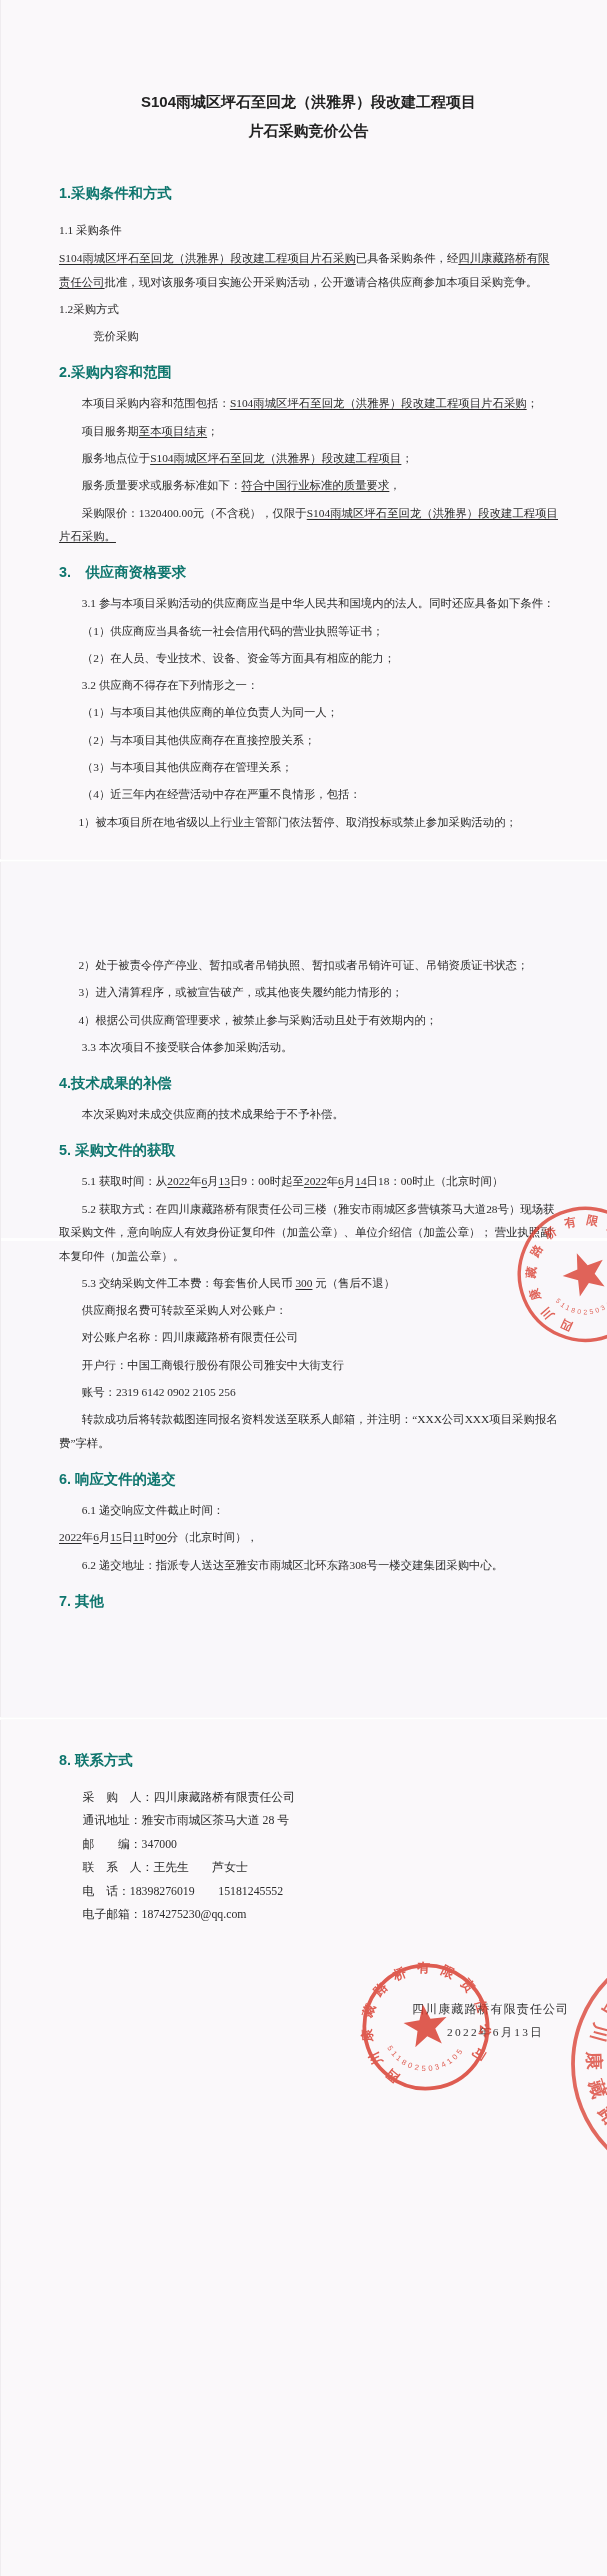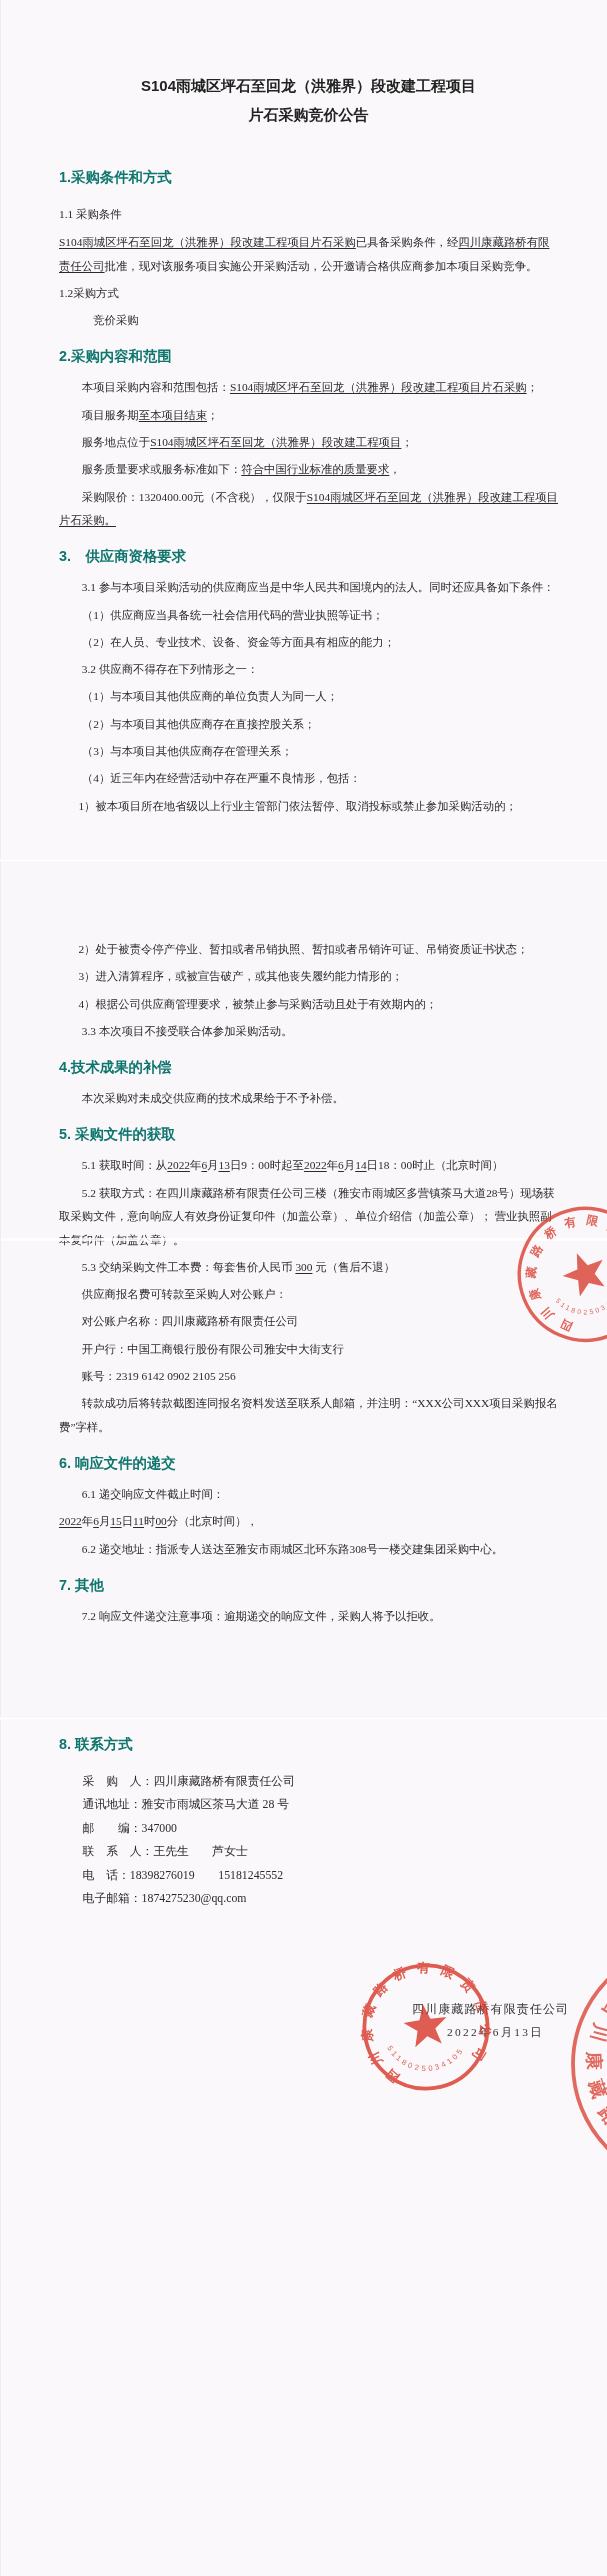--- a/index.html
+++ b/index.html
@@ -1,19 +1,19 @@
 <!DOCTYPE html>
 <html style="font-size:12px"><head>
 <meta charset="utf-8">
 <style>
   html,body{margin:0;padding:0;background:#ffffff;}
   body{width:607px;}
   .doc{width:607px;font-family:"Liberation Serif","DejaVu Serif",serif;color:#2b2b2b;}
   .page{position:relative;width:607px;background:#faf8fa;overflow:hidden;box-sizing:border-box;
-        padding:0 49px 0 58px;box-shadow:0 0 1.5px rgba(0,0,0,0.08);border-left:1.5px solid #efecef;}
+        padding:16px 49px 0 58px;box-shadow:0 0 1.5px rgba(0,0,0,0.08);border-left:1.5px solid #efecef;}
   .page1{height:859px;}
   .page2{height:855px;margin-top:3px;background:#f9f7fa;}
   .page3{height:856px;margin-top:3px;}
   p{margin:0 0 3.8px 0;font-size:11.4px;line-height:23.5px;}
   .title{padding-top:71px;text-align:center;font-family:"Liberation Sans","DejaVu Sans",sans-serif;
          font-weight:bold;font-size:15px;line-height:29px;color:#222;}
   .sec{font-family:"Liberation Sans","DejaVu Sans",sans-serif;font-weight:bold;font-size:14.4px;
        line-height:21px;margin:13.7px 0 9px 0;color:#0f766e;}
   .sec.first1{margin-top:38px;}
   .sec.first3{}
@@ -87,21 +87,20 @@
     <p class="i2">开户行：中国工商银行股份有限公司雅安中大街支行</p>
     <p class="i2">账号：2319 6142 0902 2105 256</p>
     <p class="i2">转款成功后将转款截图连同报名资料发送至联系人邮箱，并注明：“XXX公司XXX项目采购报名费”字样。</p>
 
     <div class="sec">6. 响应文件的递交</div>
     <p class="i2">6.1 递交响应文件截止时间：</p>
     <p><span class="u">2022</span><span>年</span><span class="u">6</span><span>月</span><span class="u">15</span><span>日</span><span class="u">11</span><span>时</span><span class="u">00</span><span>分（北京时间），</span></p>
     <p class="i2">6.2 递交地址：指派专人送达至雅安市雨城区北环东路308号一楼交建集团采购中心。</p>
 
     <div class="sec">7. 其他</div>
-    <p class="i2">7.2 响应文件递交注意事项：逾期递交的响应文件，采购人将予以拒收。</p>
 
     <svg class="stamp-svg" style="left:478px;top:310px;opacity:0.78;" width="243" height="235" viewBox="0 0 320 310">
       <g transform="rotate(-22 140 135)">
         <circle class="stamp-stroke" cx="140" cy="135" r="87" stroke-width="4.5"></circle>
         <polygon class="stamp-red" points="140,105 147.3,125 168.5,125.7 151.8,138.8 157.6,159.3 140,147.4 122.4,159.3 128.2,138.8 111.5,125.7 132.7,125"></polygon>
         <defs>
           <path id="ring2" d="M 102.1,189.1 A 66,66 0 1 1 177.9,189.1" fill="none"></path>
           <path id="ser2" d="M 90.2,153.1 A 53,53 0 0 0 189.8,153.1" fill="none"></path>
         </defs>
         <text font-size="15.5" letter-spacing="12" font-weight="bold" class="stamp-red" font-family="Liberation Sans, sans-serif">

